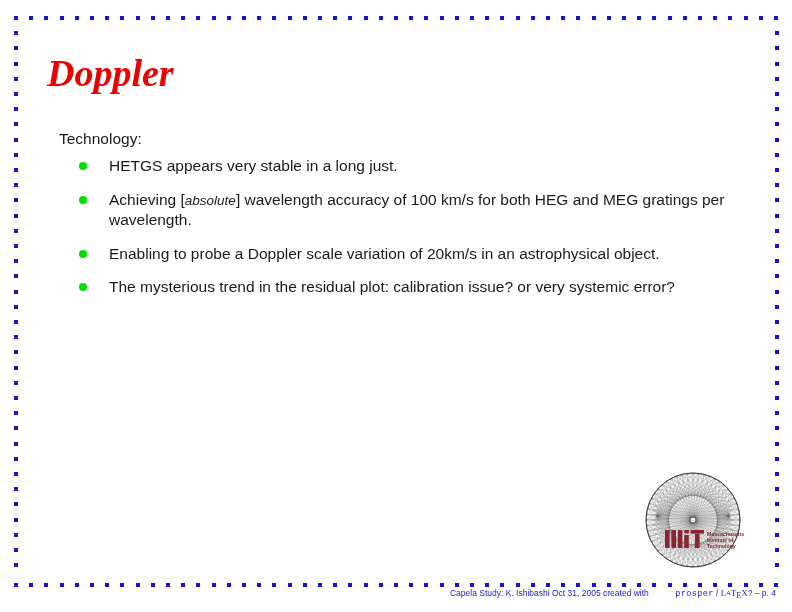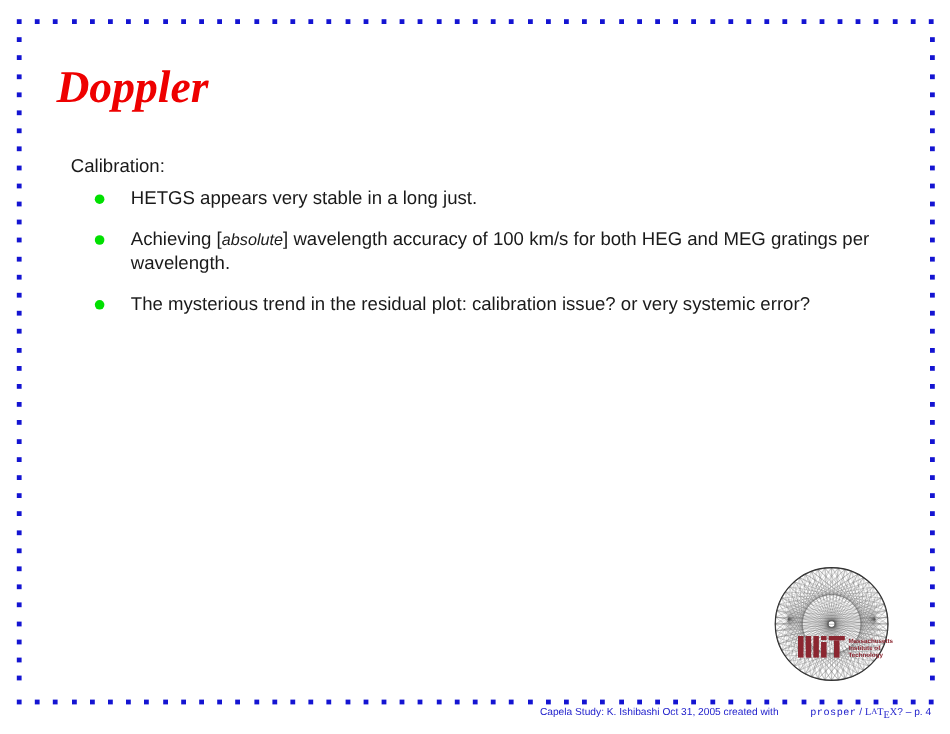--- a/index.html
+++ b/index.html
@@ -297,29 +297,33 @@
       <div class="bdot" style="left: 775px; top: 533px; background: rgb(20, 20, 210);"></div>
       <div class="bdot" style="left: 14px; top: 548px; background: rgb(20, 20, 210);"></div>
       <div class="bdot" style="left: 775px; top: 548px; background: rgb(20, 20, 210);"></div>
       <div class="bdot" style="left: 14px; top: 563px; background: rgb(20, 20, 210);"></div>
       <div class="bdot" style="left: 775px; top: 563px; background: rgb(20, 20, 210);"></div>
     </div>
 
   <div id="title">Doppler</div>
 
   <div id="body-area">
-    <div id="lead">Calibration:</div>
+    <div id="lead">Technology:</div>
     <div id="bullets">
         <div class="bullet-item">
           <span class="bullet-dot" style="background: rgb(0, 224, 0);"></span>
           <span class="bullet-text"><span>HETGS appears very stable in a long just.</span></span>
         </div>
         <div class="bullet-item">
           <span class="bullet-dot" style="background: rgb(0, 224, 0);"></span>
           <span class="bullet-text"><span>Achieving [</span><i>absolute</i><span>] wavelength accuracy of 100 km/s for both HEG and MEG gratings per wavelength.</span></span>
+        </div>
+        <div class="bullet-item">
+          <span class="bullet-dot" style="background: rgb(0, 224, 0);"></span>
+          <span class="bullet-text"><span>Enabling to probe a Doppler scale variation of 20km/s in an astrophysical object.</span></span>
         </div>
         <div class="bullet-item">
           <span class="bullet-dot" style="background: rgb(0, 224, 0);"></span>
           <span class="bullet-text"><span>The mysterious trend in the residual plot: calibration issue? or very systemic error?</span></span>
         </div>
       </div>
   </div>
 
   <div id="logo">
     <svg width="128" height="128" viewBox="0 0 128 128" xmlns="http://www.w3.org/2000/svg">

